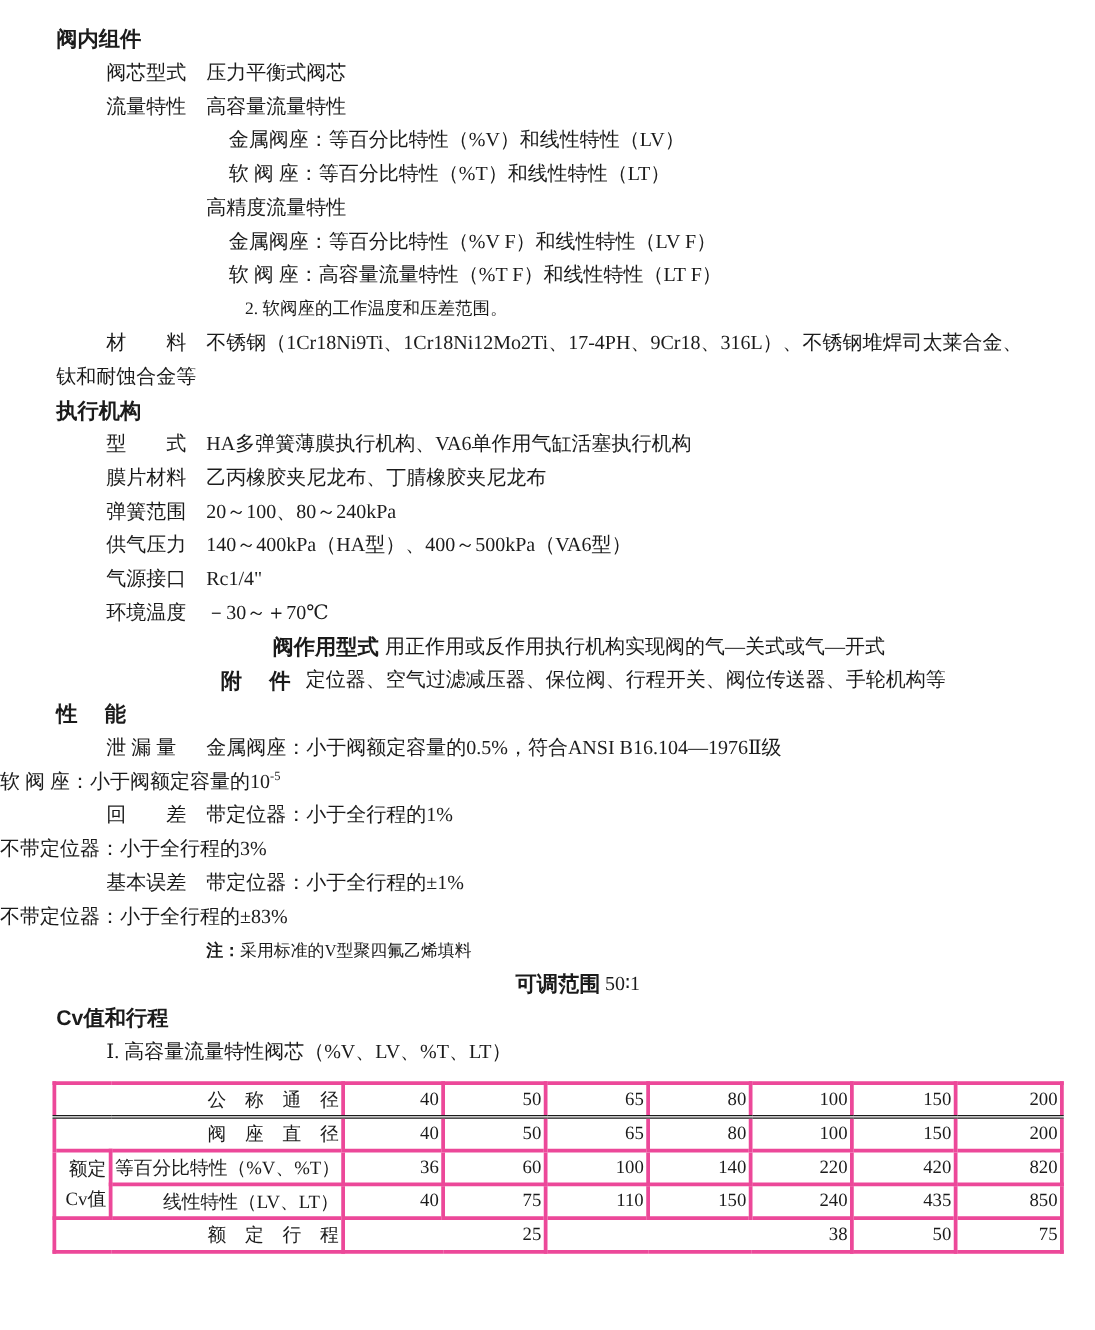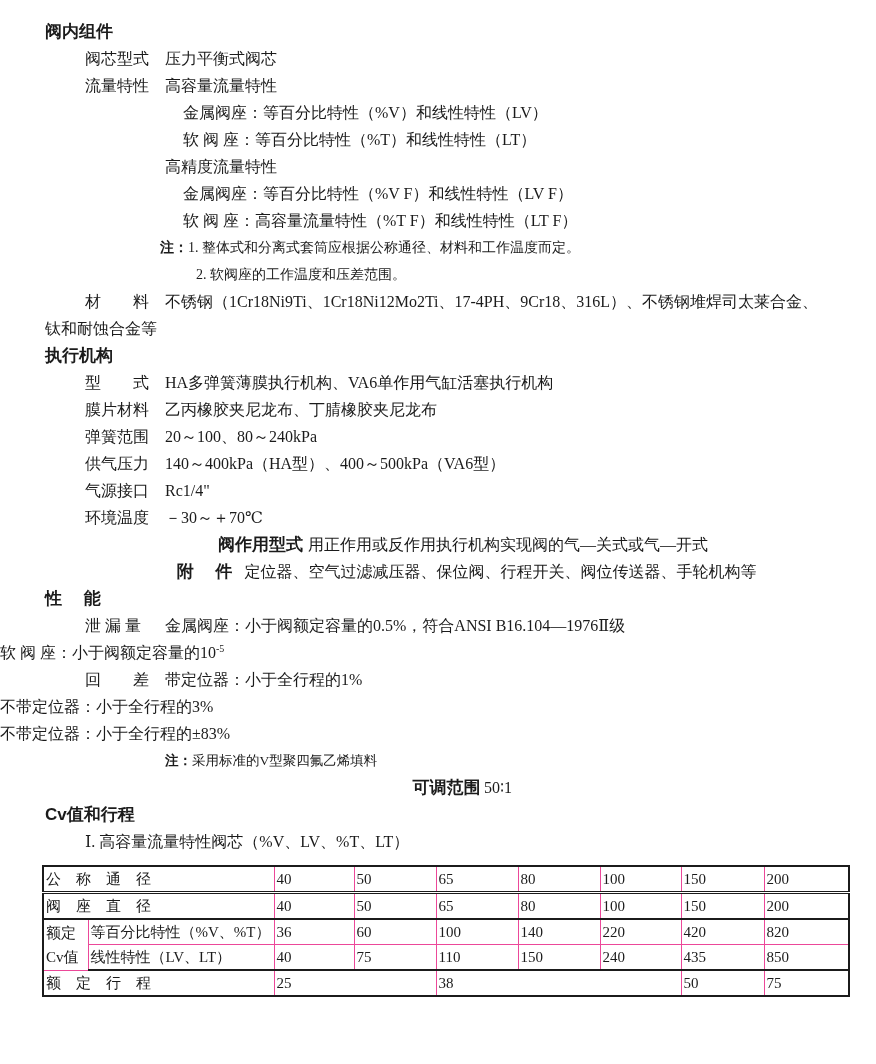--- a/index.html
+++ b/index.html
@@ -30,21 +30,21 @@
   .hl .hlab{display:inline-block;font-family:"Liberation Sans","DejaVu Sans",sans-serif;font-weight:bold;font-size:17px;vertical-align:top;}
   .w95{width:95px}.w80{width:80px}.w75{width:75px}
   sup{font-size:10px;line-height:0;}
   
   table.spec{
     border-collapse:collapse;table-layout:fixed;
     margin:10px 0 0 42px;width:806px;
     font-size:15px;border:2px solid #1b1b1b;
   }
   table.spec td{
-    border:1px solid #ec4899;text-align:left;
+    border:3px solid #ec4899;text-align:right;
     height:24px;padding:0 2px;overflow:hidden;white-space:nowrap;
   }
   tr.r1 td{border-bottom:3px double #1b1b1b;}
   tr.r2 td{border-bottom:2px solid #1b1b1b;}
   tr.r4 td{border-bottom:2px solid #1b1b1b;}
   td.cvcell div{line-height:24px;}
 </style>
 </head>
 <body>
 
@@ -59,23 +59,20 @@
   <div class="ln lbl">
     <span class="lab">流量特性</span><span>高容量流量特性</span>
   </div>
 
   <div class="ln sub2">金属阀座：等百分比特性（%V）和线性特性（LV）</div>
   <div class="ln sub2">软 阀 座：等百分比特性（%T）和线性特性（LT）</div>
   <div class="ln sub1">高精度流量特性</div>
   <div class="ln sub2">金属阀座：等百分比特性（%V F）和线性特性（LV F）</div>
   <div class="ln sub2">软 阀 座：高容量流量特性（%T F）和线性特性（LT F）</div>
 
-  <div class="ln note1">
-    <span class="bn">注：</span><span>1. 整体式和分离式套筒应根据公称通径、材料和工作温度而定。</span>
-  </div>
   <div class="ln note1b">2. 软阀座的工作温度和压差范围。</div>
 
   <div class="ln lbl">
     <span class="lab">材　　料</span><span>不锈钢（1Cr18Ni9Ti、1Cr18Ni12Mo2Ti、17-4PH、9Cr18、316L）、不锈钢堆焊司太莱合金、</span>
   </div>
   <div class="ln cont">钛和耐蚀合金等</div>
 
   <div class="ln h">执行机构</div>
 
   <div class="ln lbl">
@@ -111,20 +108,23 @@
   </div>
   <div class="ln val">
     <span>软 阀 座：小于阀额定容量的10</span><sup>-5</sup>
   </div>
 
   <div class="ln lbl">
     <span class="lab">回　　差</span><span>带定位器：小于全行程的1%</span>
   </div>
   <div class="ln val">不带定位器：小于全行程的3%</div>
 
+  <div class="ln lbl">
+    <span class="lab">基本误差</span><span>带定位器：小于全行程的±1%</span>
+  </div>
   <div class="ln val">不带定位器：小于全行程的±83%</div>
 
   <div class="ln note3">
     <span class="bn">注：</span><span>采用标准的V型聚四氟乙烯填料</span>
   </div>
 
   <div class="ln hl">
     <span class="hlab w75">可调范围</span><span>50∶1</span>
   </div>
 

